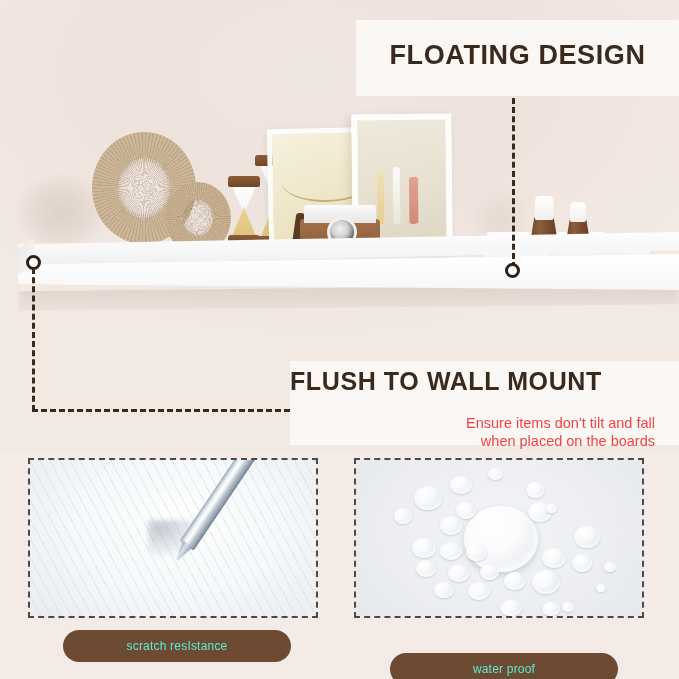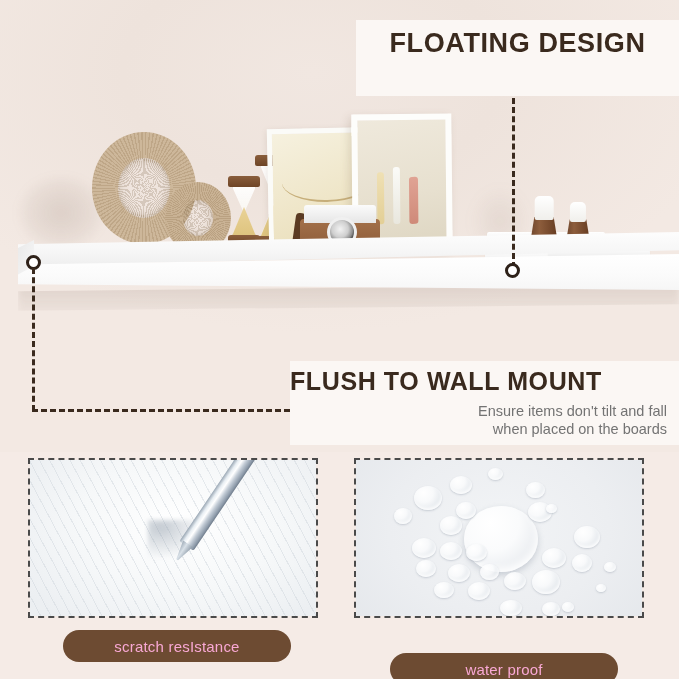--- a/index.html
+++ b/index.html
@@ -256,32 +256,32 @@
     background: #fbf7f4;
   }
   .panel-title {
     color: #3a2a1e;
     font-weight: 700;
     letter-spacing: .6px;
     line-height: 1.14;
     margin: 0;
   }
   .panel-sub {
-    color: #737373;
+    color: #ef4444;
     line-height: 1.25;
-    margin: 0;
+    margin: 12px;
   }
   #panel-floating {
     left: 356px; top: 20px;
     width: 323px; height: 76px;
   }
   #panel-floating .panel-title {
     font-size: 27px;
     text-align: center;
-    padding-top: 8px;
+    padding-top: 20px;
   }
   #panel-flush {
     left: 290px; top: 361px;
     width: 389px; height: 84px;
   }
   #panel-flush .panel-title {
     font-size: 25px;
     text-align: left;
     padding-top: 6px;
   }
@@ -348,22 +348,22 @@
     background: radial-gradient(circle at 36% 26%, #ffffff 0%, #fafbfc 42%, #e8ebef 78%, #d6dbe1 100%);
     box-shadow: 0 3px 6px rgba(150,160,172,.45), inset -2px -4px 7px rgba(255,255,255,.9);
   }
 
   
   .pill {
     position: absolute;
     height: 32px;
     border-radius: 16px;
     background: #6d4b32;
-    color: #f9a8d4;
-    font-size: 15px;
+    color: #5eead4;
+    font-size: 12px;
     display: flex;
     align-items: center;
     justify-content: center;
     letter-spacing: .2px;
   }
   #pill-scratch { left: 63px; top: 630px; width: 228px; }
   #pill-water   { left: 390px; top: 653px; width: 228px; }
 </style>
 </head>
 <body>

